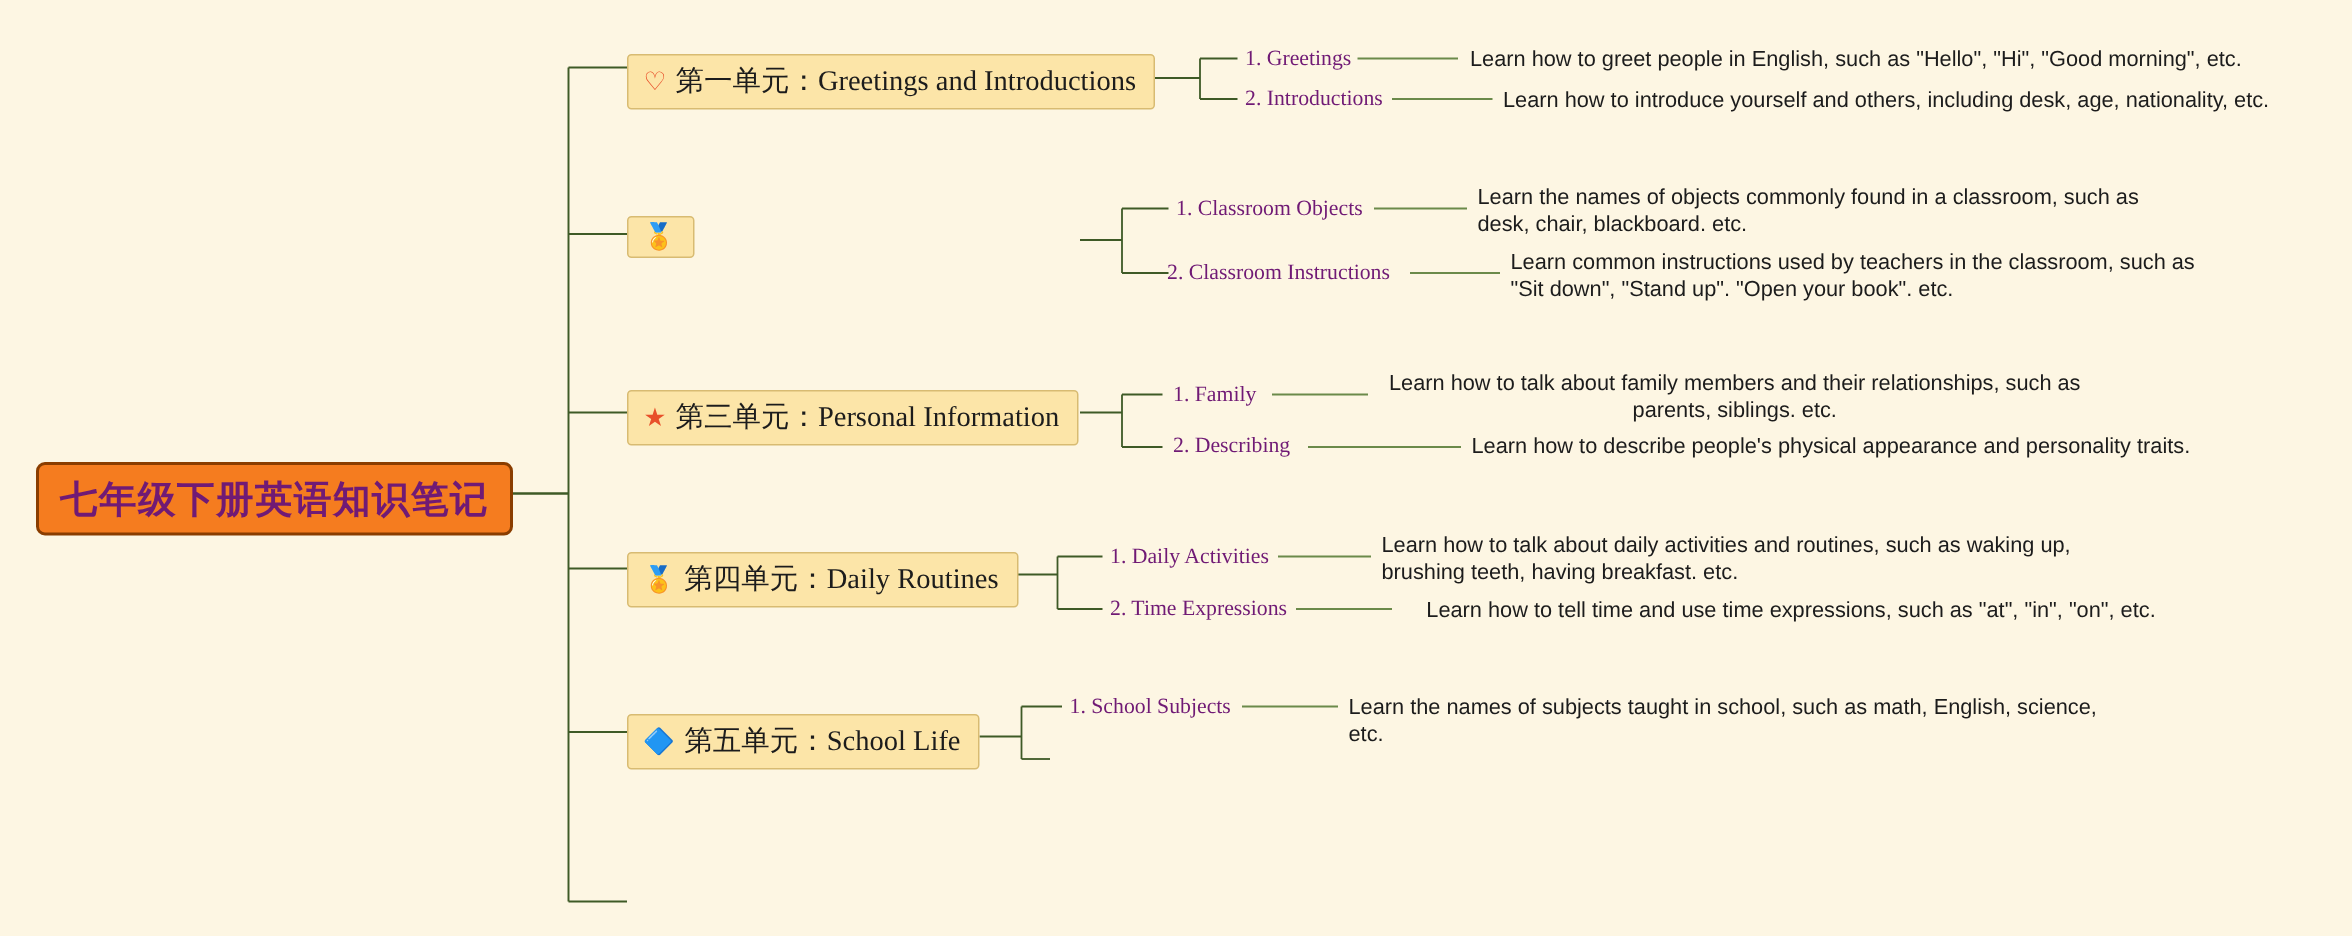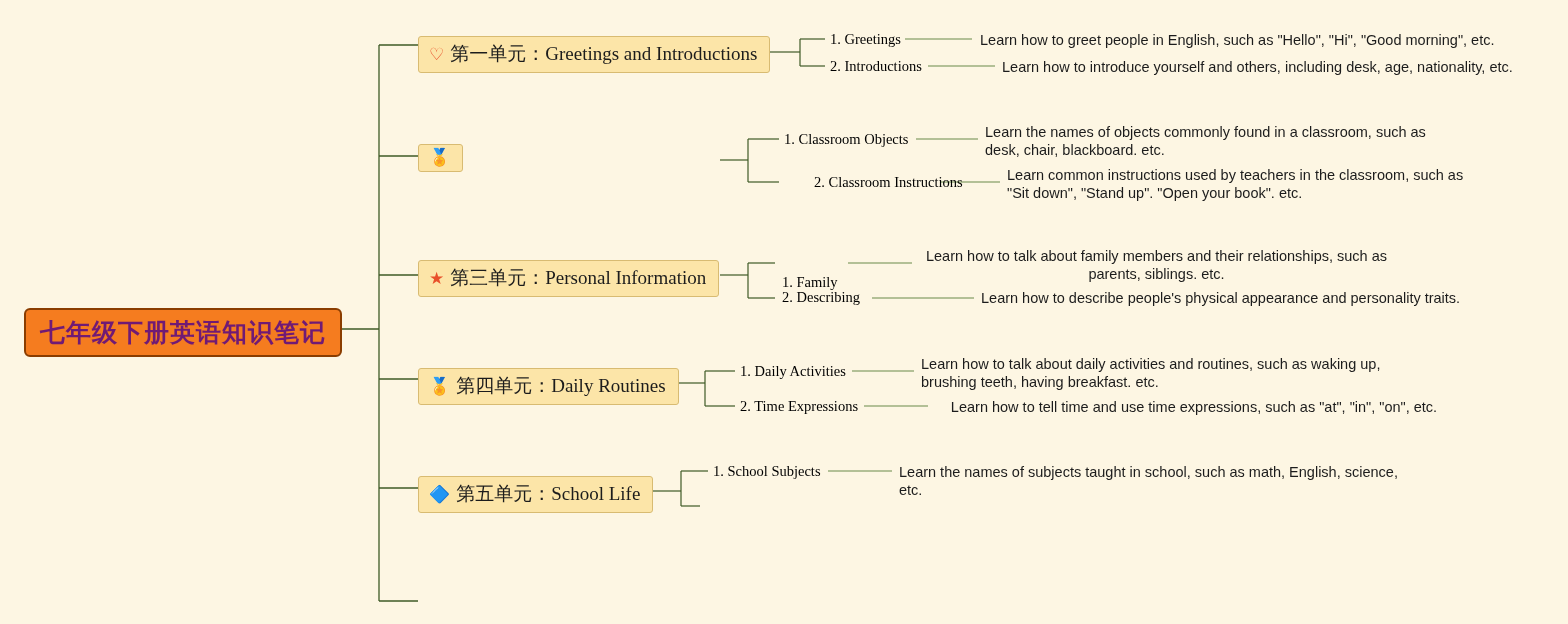--- a/index.html
+++ b/index.html
@@ -56,21 +56,21 @@
     font-family: "Liberation Serif", serif;
   }
   .unit-icon {
     font-size: 17px;
     line-height: 1;
     display: inline-block;
   }
   .sub-node {
     position: absolute;
     font-size: 14.5px;
-    color: #000000;
+    color: #701a75;
     white-space: nowrap;
     font-family: "Liberation Serif", serif;
   }
   .leaf-node {
     position: absolute;
     font-size: 14.5px;
     color: #1c1c1c;
     line-height: 1.25;
     font-family: Liberation Sans, sans-serif;
   }
@@ -139,28 +139,28 @@
   <div class="sub-node" style="left:830px; top:31px;">1. Greetings</div>
   <div class="leaf-node" style="left:980px; top:31px; width:520px;">Learn how to greet people in English, such as "Hello", "Hi", "Good morning", etc.</div>
   <div class="sub-node" style="left:830px; top:58px;">2. Introductions</div>
   <div class="leaf-node" style="left:1002px; top:58px; width:520px;">Learn how to introduce yourself and others, including desk, age, nationality, etc.</div>
 
   <div class="unit-node" style="left:418px; top:144px;">
     <span class="unit-icon" style="color:#e8a62a;">🏅</span>
   </div>
   <div class="sub-node" style="left:784px; top:131px;">1. Classroom Objects</div>
   <div class="leaf-node" style="left:985px; top:123px; width:465px;">Learn the names of objects commonly found in a classroom, such as desk, chair, blackboard. etc.</div>
-  <div class="sub-node" style="left:814px; top:174px;">2. Classroom Instructions</div>
+  <div class="sub-node" style="left:778px; top:174px;">2. Classroom Instructions</div>
   <div class="leaf-node" style="left:1007px; top:166px; width:480px;">Learn common instructions used by teachers in the classroom, such as "Sit down", "Stand up". "Open your book". etc.</div>
 
   <div class="unit-node" style="left:418px; top:260px;">
     <span class="unit-icon" style="color:#e8502a;">★</span>
     <span>第三单元：Personal Information</span>
   </div>
-  <div class="sub-node" style="left:782px; top:255px;margin-top:19px;">1. Family</div>
+  <div class="sub-node" style="left:782px; top:255px;">1. Family</div>
   <div class="leaf-node" style="left:919px; top:247px; width:475px;text-align:center;">Learn how to talk about family members and their relationships, such as parents, siblings. etc.</div>
   <div class="sub-node" style="left:782px; top:289px;">2. Describing</div>
   <div class="leaf-node" style="left:981px; top:289px; width:520px;">Learn how to describe people's physical appearance and personality traits.</div>
 
   <div class="unit-node" style="left:418px; top:368px;">
     <span class="unit-icon" style="color:#e8a62a;">🏅</span>
     <span>第四单元：Daily Routines</span>
   </div>
   <div class="sub-node" style="left:740px; top:363px;">1. Daily Activities</div>
   <div class="leaf-node" style="left:921px; top:355px; width:500px;">Learn how to talk about daily activities and routines, such as waking up, brushing teeth, having breakfast. etc.</div>

